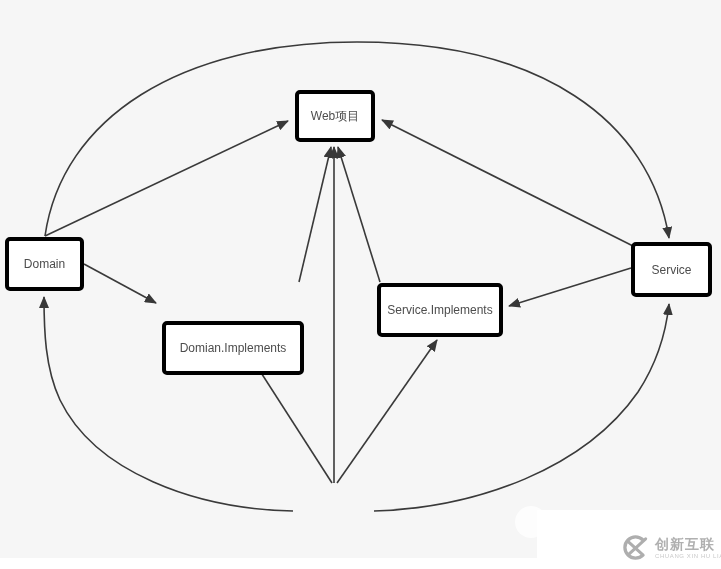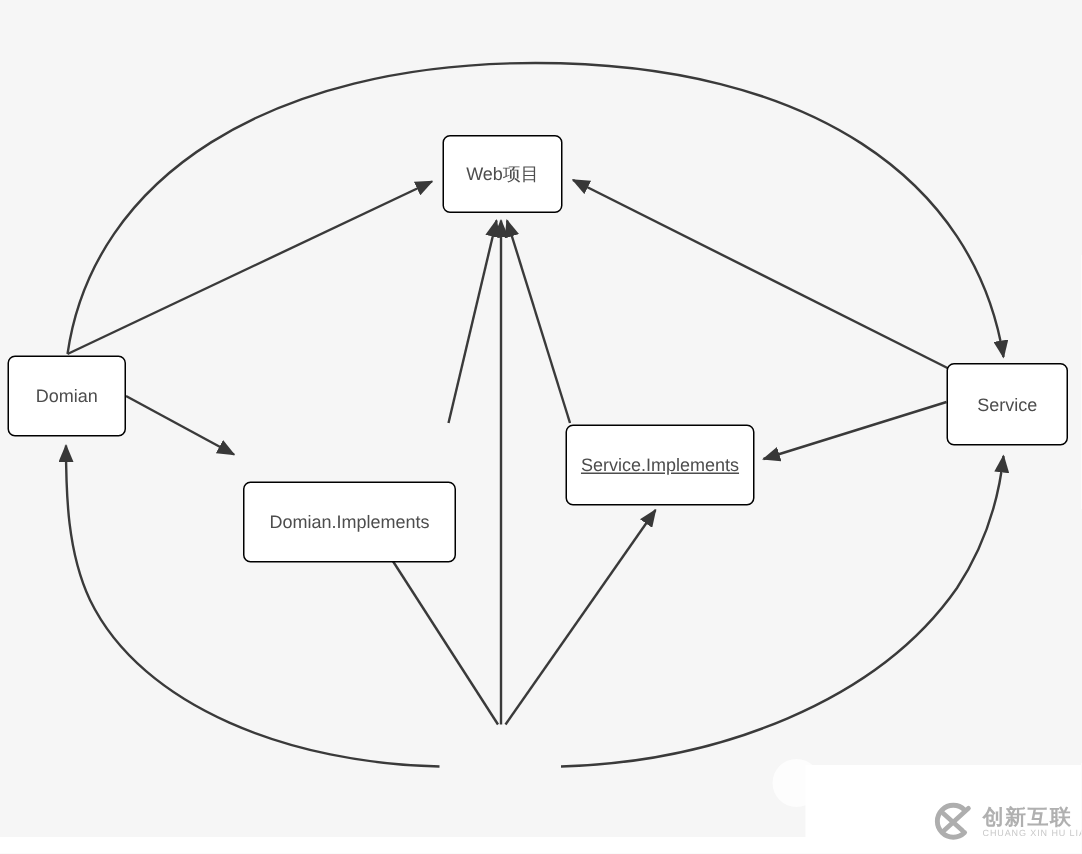--- a/index.html
+++ b/index.html
@@ -8,32 +8,32 @@
     width:721px;height:569px;
     background:#f6f6f6;
     overflow:hidden;
     font-family:"Liberation Sans", sans-serif;
   }
   #edges-svg{position:absolute;left:0;top:0;width:721px;height:569px;}
   .edge{fill:none;stroke:#3a3a3a;stroke-width:1.6px;}
   .node{
     position:absolute;
     background:#ffffff;
-    border:1px solid #000000;
+    border:4px solid #000000;
     border-radius:5px;
     display:flex;align-items:center;justify-content:center;
     font-size:12px;color:#4d4d4d;
     box-sizing:border-box;
     text-align:center;
   }
   #node-web{left:295px;top:90px;width:80px;height:52px;}
   #node-domain{left:5px;top:237px;width:79px;height:54px;}
   #node-service{left:631px;top:242px;width:81px;height:55px;}
   #node-domain-impl{left:162px;top:283px;width:142px;height:54px;margin-top:38px;}
-  #node-service-impl{left:377px;top:283px;width:126px;height:54px;text-decoration:underline;}
+  #node-service-impl{left:377px;top:283px;width:126px;height:54px;}
   #node-data{left:293px;top:484px;width:81px;height:54px;}
 
   .footer-strip{position:absolute;left:0;top:558px;width:721px;height:11px;background:#ffffff;}
   .watermark-panel{position:absolute;left:537px;top:510px;width:184px;height:59px;background:#ffffff;}
   .wm-blob{position:absolute;left:515px;top:506px;width:32px;height:32px;border-radius:50%;
     background:rgba(255,255,255,0.75);}
   .watermark{position:absolute;left:621px;top:533px;display:flex;align-items:center;gap:5px;}
   .wm-icon{width:29px;height:29px;flex:0 0 auto;}
   .wm-texts{display:flex;flex-direction:column;line-height:1;}
   .wm-title{font-size:14px;font-weight:bold;color:#b0b0b0;letter-spacing:1px;white-space:nowrap;}
@@ -61,21 +61,21 @@
       <path d="M337,483 L437,340" class="edge" marker-end="url(#arrow)"></path>
       <path d="M45,236 C62,118 180,42 357,42 C540,42 650,120 669,238" class="edge" marker-end="url(#arrow)"></path>
       <path d="M293,511 C195,509 95,472 60,400 C45,368 44,330 44,297" class="edge" marker-end="url(#arrow)"></path>
       <path d="M374,511 C478,508 585,468 638,392 C657,363 666,332 669,304" class="edge" marker-end="url(#arrow)"></path>
     </svg>
 
   <div class="node" id="node-web">
     <span>Web项目</span>
   </div>
   <div class="node" id="node-domain">
-    <span>Domian</span>
+    <span>Domain</span>
   </div>
   <div class="node" id="node-service">
     <span>Service</span>
   </div>
   <div class="node" id="node-domain-impl">
     <span>Domian.Implements</span>
   </div>
   <div class="node" id="node-service-impl">
     <span>Service.Implements</span>
   </div>

